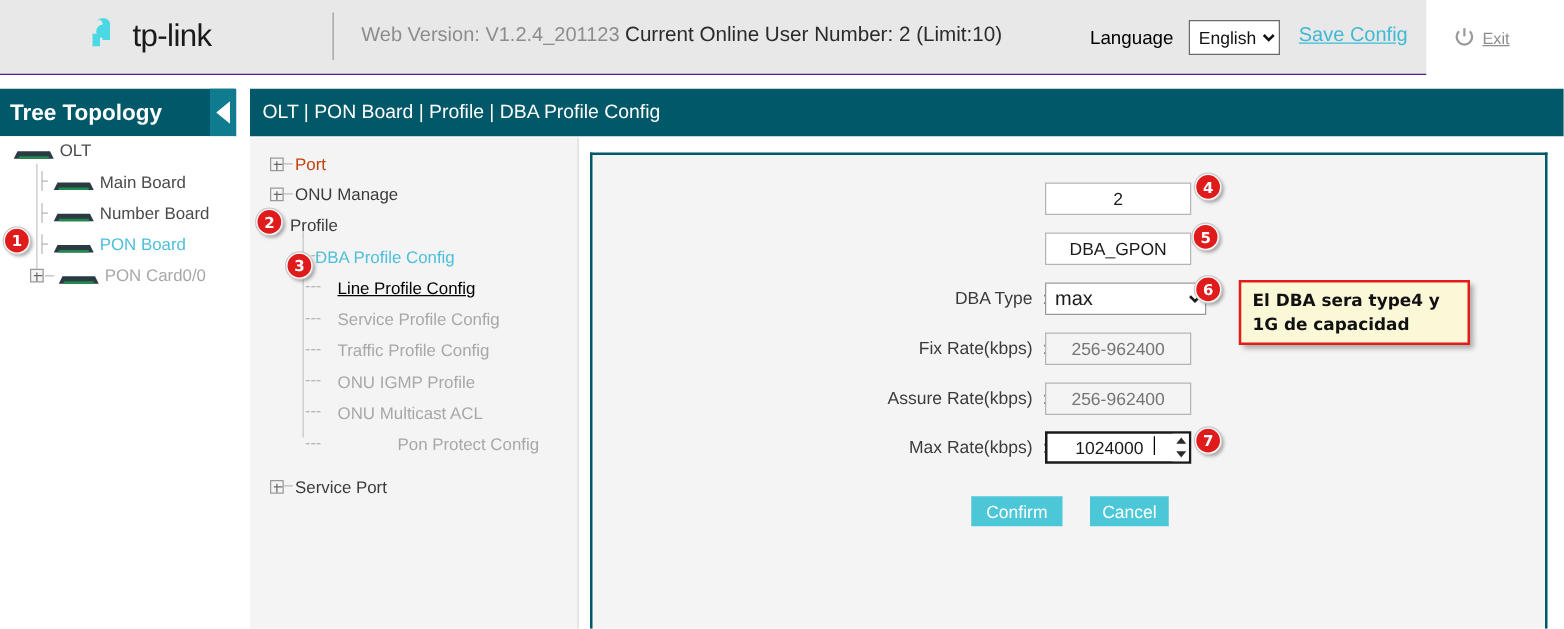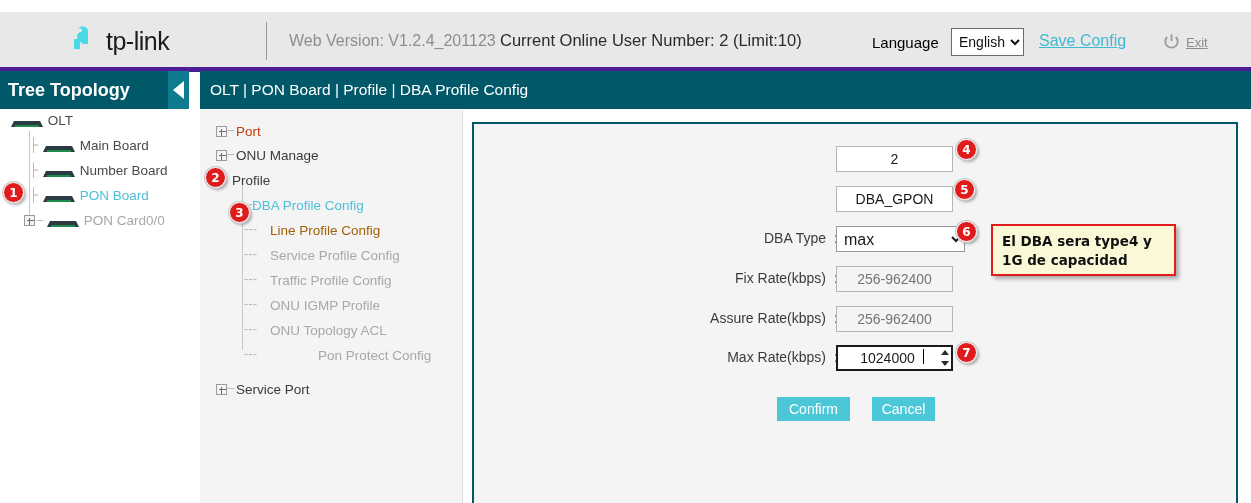--- a/index.html
+++ b/index.html
@@ -7,23 +7,23 @@
     margin: 0; padding: 0;
     width: 1251px; height: 503px;
     background: #ffffff;
     font-family: "Liberation Sans", sans-serif;
     overflow: hidden;
   }
   #page { position: relative; width: 1251px; height: 503px; background: #fff; }
 
   
   .topbar {
-    position: absolute; left: 0; top: 12px; width: 1251px; height: 60px;
+    position: absolute; left: 0; top: 0; width: 1141px; height: 60px;
     background: #e8e8e8;
-    border-bottom: 5px solid #4c1d95;
+    border-bottom: 1px solid #4c1d95;
   }
   .logo-wrap { position: absolute; left: 68px; top: 12px; display: flex; align-items: center; }
   .logo-mark { width: 34px; height: 34px; position: relative; }
   .logo-text { font-size: 25px; color: #1a1a1a; letter-spacing: -0.5px; margin-left: 4px; }
   .vdiv { position: absolute; left: 266px; top: 10px; width: 1px; height: 38px; background: #9a9a9a; }
   .webver {
     position: absolute; left: 289px; top: 20px;
     font-size: 16px; color: #8d8d8d;
   }
   .onlineusers {
@@ -315,33 +315,33 @@
     <div class="expander" style="left:16px; top:40px;"></div>
     <div class="dash" style="left:27px; top:36px;">–</div>
     <div class="menu-item" style="left:36px; top:38px; color:#3b3b3b;">ONU Manage</div>
 
     <div class="menu-item" style="left:32px; top:63px; color:#3b3b3b;">Profile</div>
 
     <div class="dash" style="left:44px; top:86px;">---</div>
     <div class="menu-item" style="left:52px; top:88px; color:#4dbfd9;">DBA Profile Config</div>
 
     <div class="dash" style="left:44px; top:111px;">---</div>
-    <div class="menu-item" style="left:70px; top:113px; color:#a16207;">Line Profile Config</div>
+    <div class="menu-item" style="left:70px; top:113px; color:#000000;text-decoration:underline;">Line Profile Config</div>
 
     <div class="dash" style="left:44px; top:136px;">---</div>
     <div class="menu-item" style="left:70px; top:138px; color:#a8a8a8;">Service Profile Config</div>
 
     <div class="dash" style="left:44px; top:161px;">---</div>
     <div class="menu-item" style="left:70px; top:163px; color:#a8a8a8;">Traffic Profile Config</div>
 
     <div class="dash" style="left:44px; top:186px;">---</div>
     <div class="menu-item" style="left:70px; top:188px; color:#a8a8a8;">ONU IGMP Profile</div>
 
     <div class="dash" style="left:44px; top:211px;">---</div>
-    <div class="menu-item" style="left:70px; top:213px; color:#a8a8a8;">ONU Topology ACL</div>
+    <div class="menu-item" style="left:70px; top:213px; color:#a8a8a8;">ONU Multicast ACL</div>
 
     <div class="dash" style="left:44px; top:236px;">---</div>
     <div class="menu-item" style="left:70px; top:238px; color:#a8a8a8;margin-left:48px;">Pon Protect Config</div>
 
     <div class="expander" style="left:16px; top:274px;"></div>
     <div class="dash" style="left:27px; top:270px;">–</div>
     <div class="menu-item" style="left:36px; top:272px; color:#3b3b3b;">Service Port</div>
   </div>
 
   <div class="panel">

